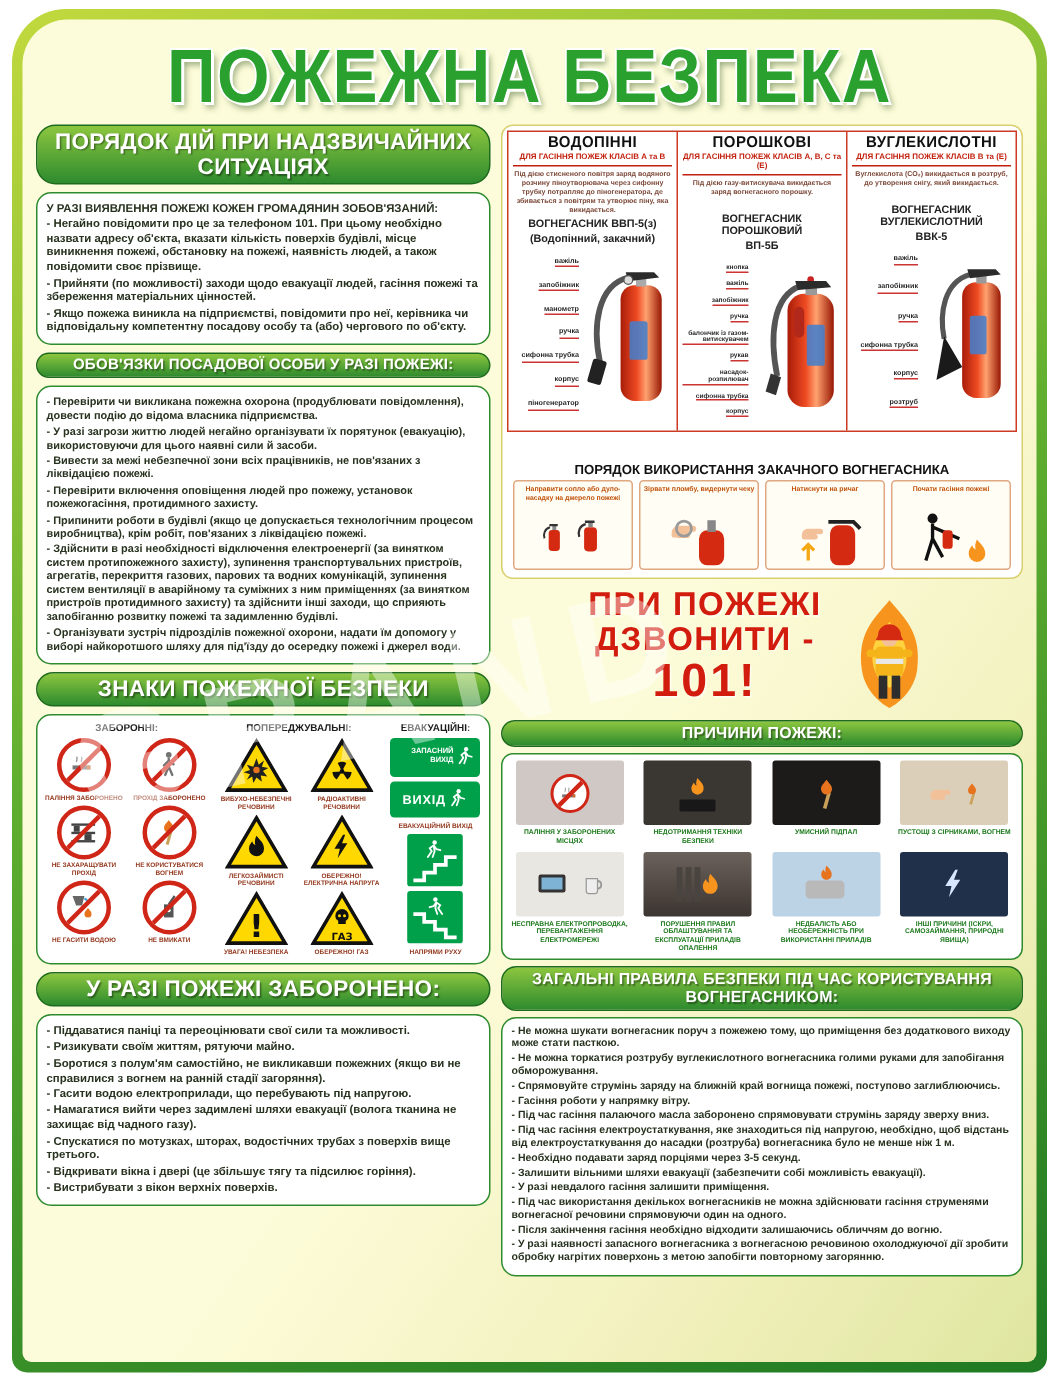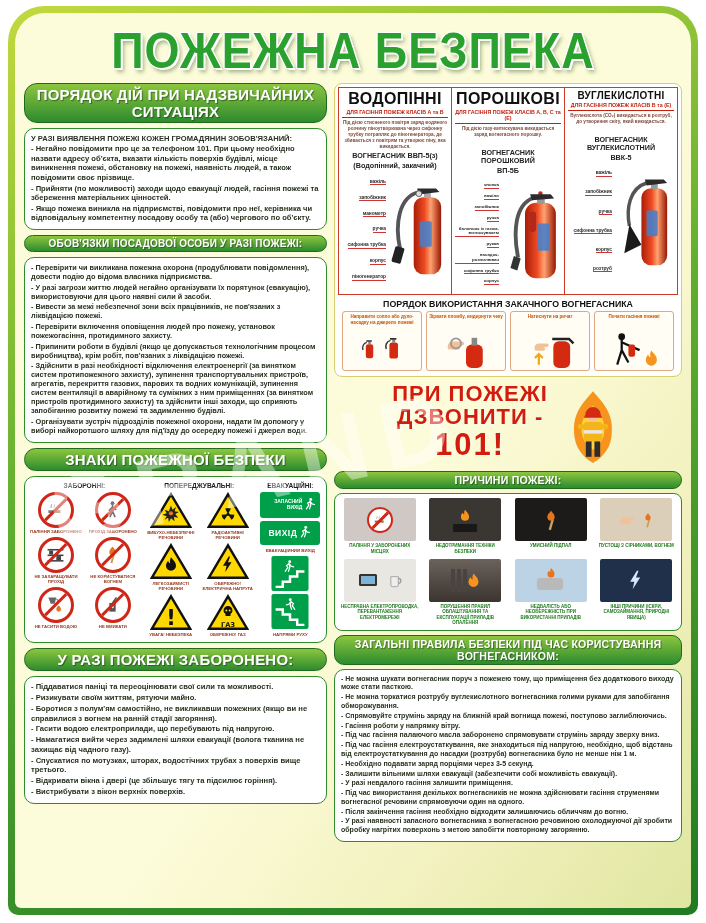--- a/index.html
+++ b/index.html
@@ -14,29 +14,29 @@
   .hbar{background:linear-gradient(180deg,#8cc63f,#2e8b2e);border:1.5px solid #1e6b1e;border-radius:13px;color:#fff;font-weight:800;text-align:center;font-size:15px;padding:2px 4px;text-shadow:1px 1px 1px rgba(0,0,0,.4);letter-spacing:.2px}
   .hbar.small{font-size:10.6px;border-radius:10px}
   .box{background:#fff;border:1.6px solid #2e8b2e;border-radius:10px;padding:5px 6px;font-size:7.6px;line-height:1.24;font-weight:700;color:#27321f}
   .box .lead{font-weight:800;margin-bottom:1px}
   .box .it{margin-bottom:1.5px}
   
   .extp{background:#fff;border:1.5px solid #d9cf6f;border-radius:8px;padding:3px}
   .extgrid{display:flex;border:1px solid #cc3b22}
   .extcol{flex:1;border-right:1.2px solid #cc3b22;padding:2px 3px;display:flex;flex-direction:column;align-items:center;min-width:0}
   .extcol:last-child{border-right:none}
-  .ext-type{font-size:16px;font-weight:800;color:#101010;letter-spacing:.3px;transform:scaleY(1.05)}
+  .ext-type{font-size:10px;font-weight:800;color:#101010;letter-spacing:.3px;transform:scaleY(1.05)}
   .ext-cls{font-size:5.3px;font-weight:800;color:#c21f0d;border-bottom:1px solid #c21f0d;padding-bottom:1.5px;margin:1px 0 2px;text-align:center;width:100%}
   .ext-desc{font-size:4.7px;color:#7d4a3a;font-weight:700;text-align:center;line-height:1.3;min-height:21px}
   .ext-model{font-size:7.2px;font-weight:800;color:#222;text-align:center;line-height:1.15;margin:2px 0 0}
   .diag{display:flex;width:100%;height:116px;margin-top:1px}
   .parts{flex:1;display:flex;flex-direction:column;justify-content:space-between;padding:7px 2px 7px 0;text-align:right;font-size:4.8px;font-weight:700;color:#2a2a2a;min-width:0}
   .parts span{align-self:flex-end;border-bottom:.8px solid #c33;line-height:1.1}
   .diag svg{width:60px;height:112px;flex:none}
-  .use-h{font-size:8.8px;font-weight:800;text-align:center;color:#111;margin:4px 0 2px}
+  .use-h{font-size:8.8px;font-weight:800;text-align:center;color:#111;margin:20px 0 2px}
   .steps{display:flex;gap:4px;justify-content:center;padding-bottom:2px}
   .step{width:74px;border:1px solid #e0a880;border-radius:3px;background:#fffdf4;padding:2px;display:flex;flex-direction:column;align-items:center}
   .step-cap{font-size:4.6px;color:#c2540d;font-weight:700;text-align:center;line-height:1.2;min-height:16px}
   .step svg{width:62px;height:38px}
   
   .call{display:flex;align-items:flex-start;justify-content:center;gap:14px;padding:2px 0}
   .call-txt{text-align:center;color:#d11c0e;font-weight:800;line-height:1.04;text-shadow:1px 1px 0 rgba(255,255,255,.6)}
   .call-l{font-size:22px;letter-spacing:1px}
   .call-num{font-size:31px;letter-spacing:2px}
   

